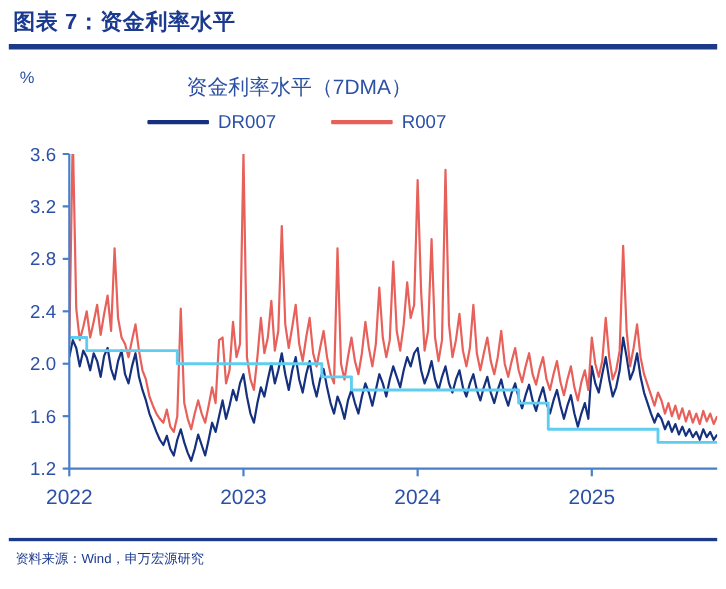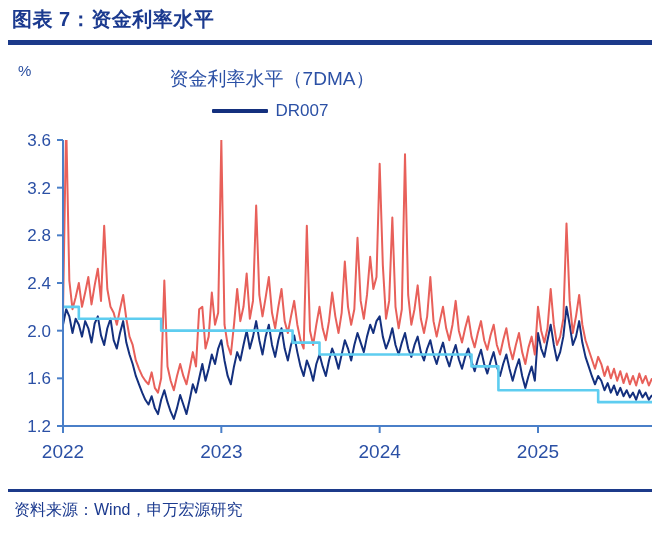--- a/index.html
+++ b/index.html
@@ -47,38 +47,42 @@
   .tick-text{font-family:"Liberation Sans",sans-serif;font-size:17px;fill:#2b50a5;}
   .xtick-text{font-family:"Liberation Sans",sans-serif;font-size:19px;fill:#2b50a5;}
 
   
   .footer-rule{
     position:absolute;left:8px;top:489px;width:644px;height:3px;
     background:#1c3a8a;
   }
   .source-note{
     position:absolute;left:14px;top:500px;
-    font-size:16px;color:#1b3a8f;white-space:nowrap;
+    font-size:12px;color:#1b3a8f;white-space:nowrap;
   }
 </style>
 </head>
 <body>
 
 <div id="figure-root">
 
   <div class="fig-title">图表 7：资金利率水平</div>
   <div class="title-rule"></div>
 
   <div class="unit-label">%</div>
   <div class="chart-title">资金利率水平（7DMA）</div>
 
   <div class="legend">
     <div class="legend-item">
       <span class="legend-swatch" style="background: rgb(20, 48, 126);"></span>
       <span class="legend-label">DR007</span>
+    </div>
+    <div class="legend-item">
+      <span class="legend-swatch" style="background: rgb(232, 96, 90);"></span>
+      <span class="legend-label">R007</span>
     </div>
   </div>
 
   <div class="plot-wrap">
     <svg class="plot" id="plot-svg" width="660" height="350">
         <defs>
           <clipPath id="plotclip">
             <rect x="63" y="22" width="589" height="286"></rect>
           </clipPath>
         </defs>

